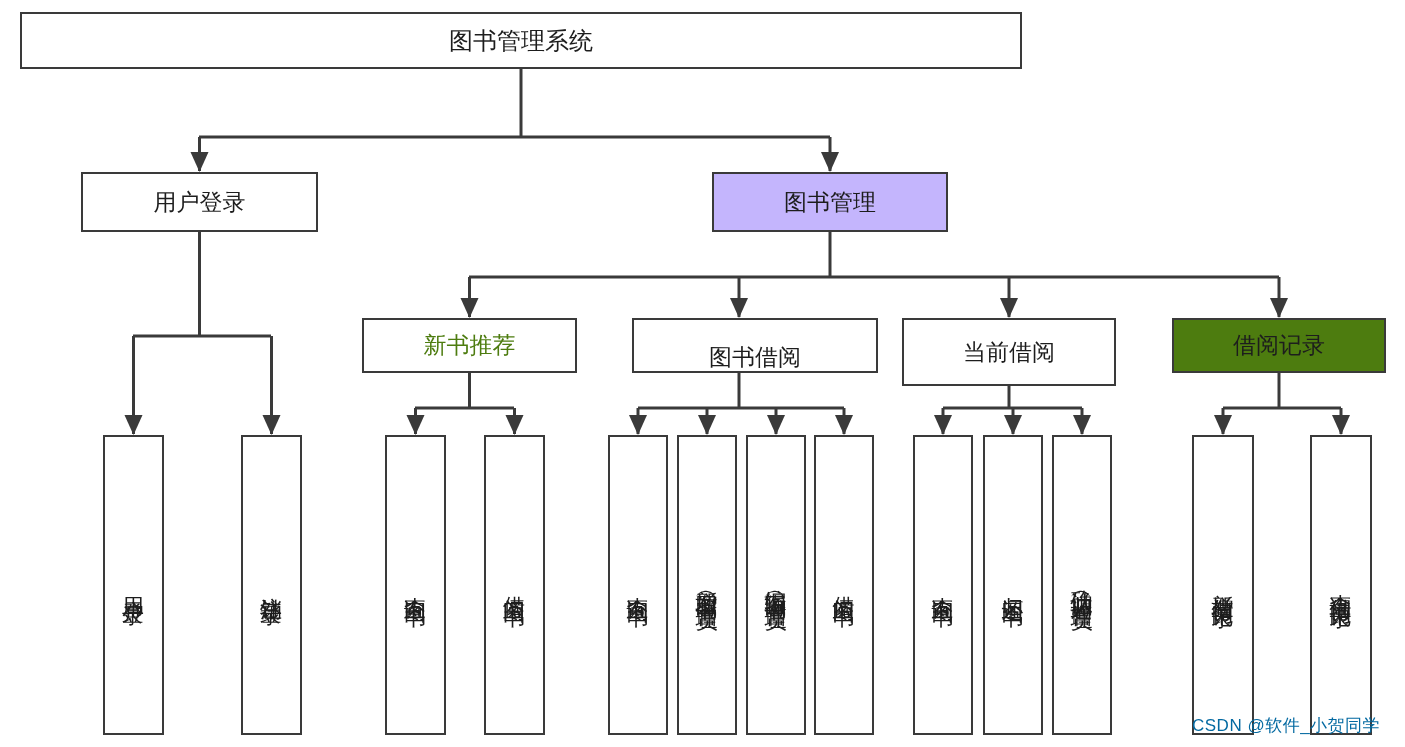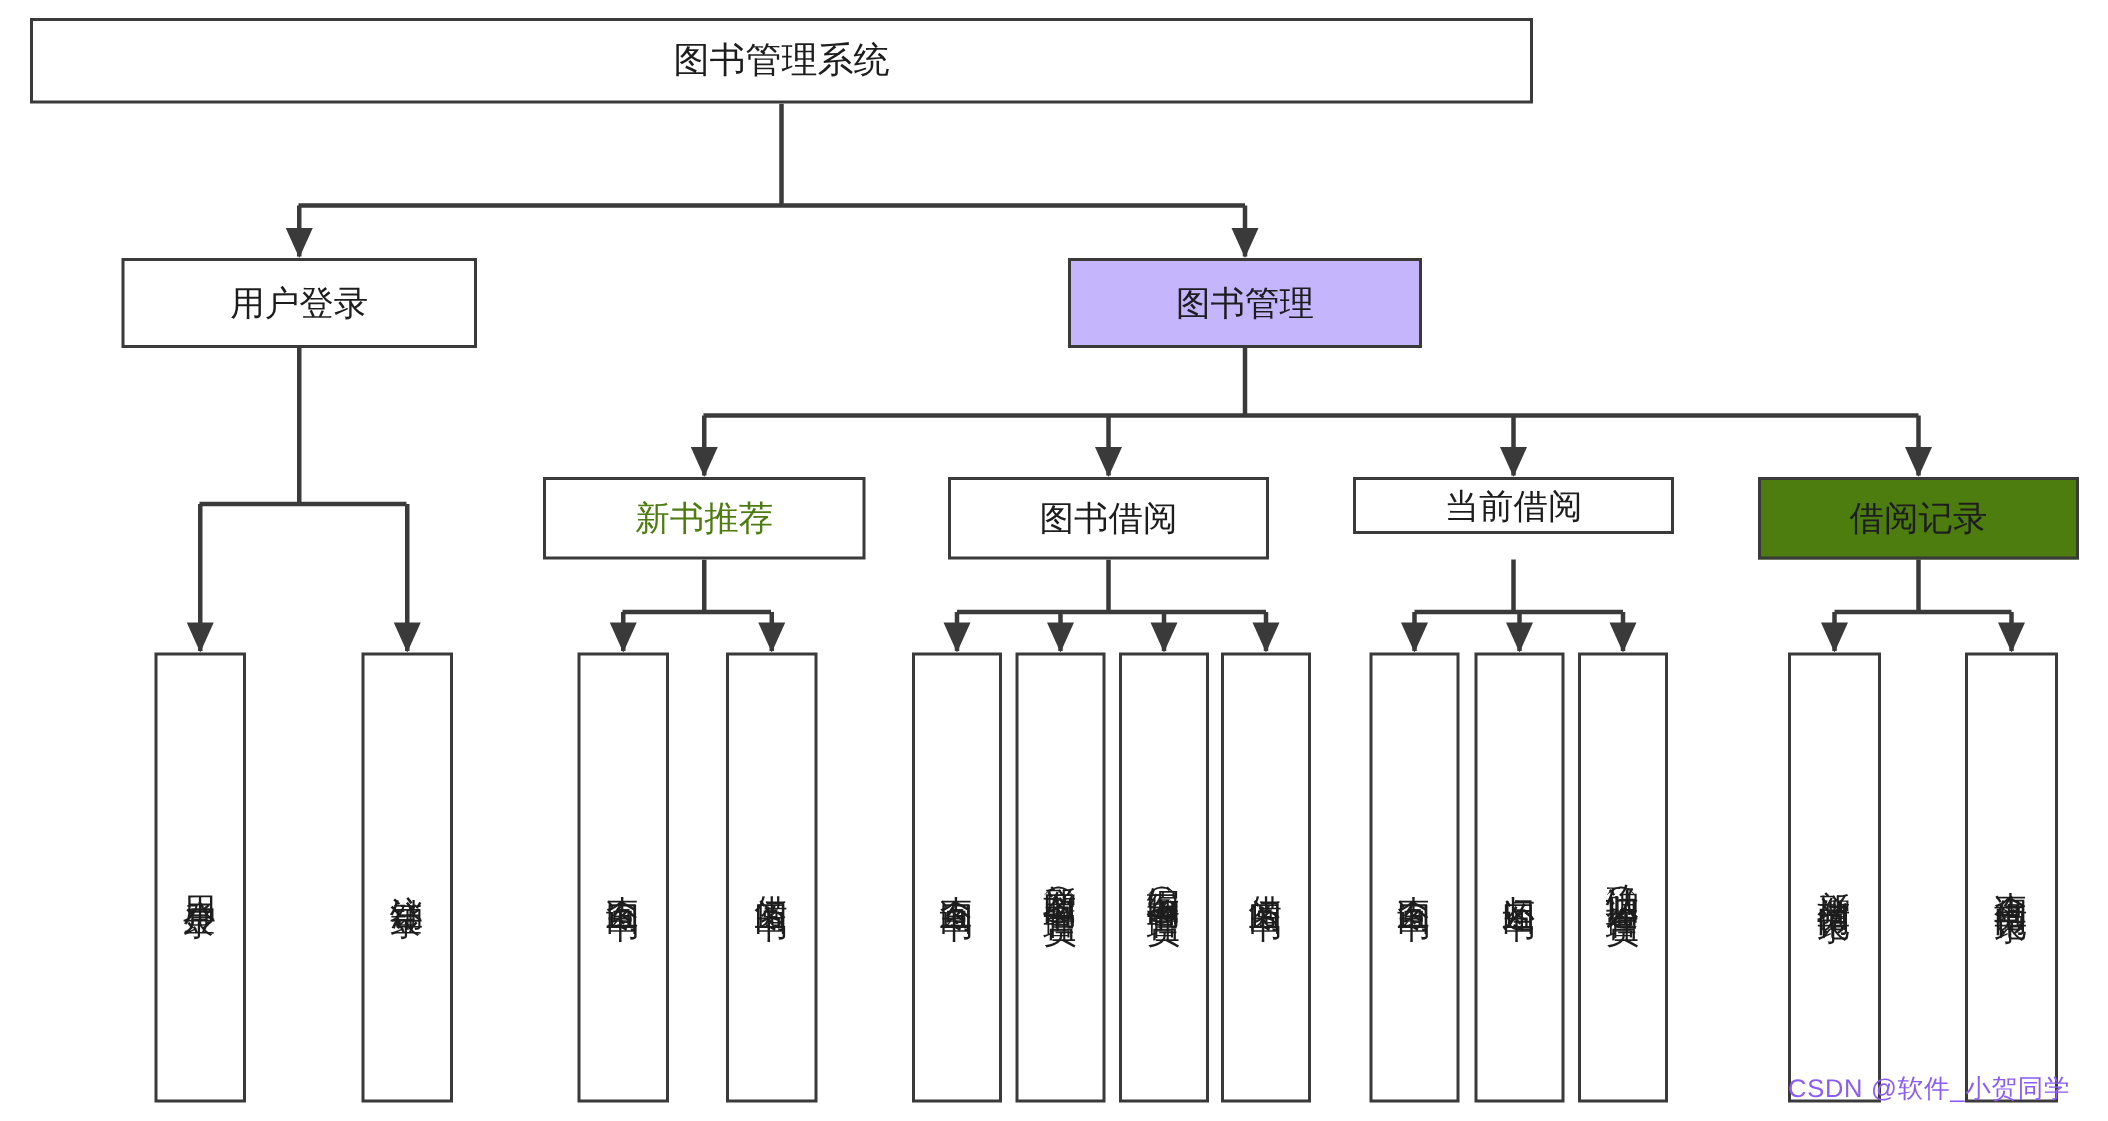--- a/index.html
+++ b/index.html
@@ -130,24 +130,24 @@
       </div>
       <div class="node horiz" style="left: 81px; top: 172px; width: 237px; height: 60px; border-color: rgb(58, 58, 58); background: rgb(255, 255, 255); color: rgb(29, 29, 29);">
         <span class="node-label">用户登录</span>
       </div>
       <div class="node horiz" style="left: 712px; top: 172px; width: 236px; height: 60px; border-color: rgb(58, 58, 58); background: #c4b5fd; color: rgb(29, 29, 29);">
         <span class="node-label">图书管理</span>
       </div>
       <div class="node horiz" style="left: 362px; top: 318px; width: 215px; height: 55px; border-color: rgb(58, 58, 58); background: rgb(255, 255, 255); color: #4d7c0f;">
         <span class="node-label">新书推荐</span>
       </div>
-      <div class="node horiz" style="left: 632px; top: 318px; width: 214px; height: 55px; border-color: rgb(58, 58, 58); background: rgb(255, 255, 255); color: rgb(29, 29, 29);">
+      <div class="node horiz" style="left: 632px; top: 318px; width: 246px; height: 55px; border-color: rgb(58, 58, 58); background: rgb(255, 255, 255); color: rgb(29, 29, 29); align-items: flex-end;">
         <span class="node-label">图书借阅</span>
       </div>
-      <div class="node horiz" style="left: 902px; top: 318px; width: 214px; height: 38px; border-color: rgb(58, 58, 58); background: rgb(255, 255, 255); color: rgb(29, 29, 29);">
+      <div class="node horiz" style="left: 902px; top: 318px; width: 214px; height: 68px; border-color: rgb(58, 58, 58); background: rgb(255, 255, 255); color: rgb(29, 29, 29);">
         <span class="node-label">当前借阅</span>
       </div>
       <div class="node horiz" style="left: 1172px; top: 318px; width: 214px; height: 55px; border-color: rgb(58, 58, 58); background: #4d7c0f; color: rgb(29, 29, 29);">
         <span class="node-label">借阅记录</span>
       </div>
       <div class="node vert" style="left: 103px; top: 435px; width: 61px; height: 300px; border-color: rgb(58, 58, 58); background: rgb(255, 255, 255); color: rgb(29, 29, 29);">
         <span class="node-label">用户登录</span>
       </div>
       <div class="node vert" style="left: 241px; top: 435px; width: 61px; height: 300px; border-color: rgb(58, 58, 58); background: rgb(255, 255, 255); color: rgb(29, 29, 29);">
         <span class="node-label">注销登录</span>
@@ -179,14 +179,14 @@
       <div class="node vert" style="left: 1052px; top: 435px; width: 60px; height: 300px; border-color: rgb(58, 58, 58); background: rgb(255, 255, 255); color: rgb(29, 29, 29);">
         <span class="node-label">确认归还（管理员）</span>
       </div>
       <div class="node vert" style="left: 1192px; top: 435px; width: 62px; height: 300px; border-color: rgb(58, 58, 58); background: rgb(255, 255, 255); color: rgb(29, 29, 29);">
         <span class="node-label">新增借阅记录</span>
       </div>
       <div class="node vert" style="left: 1310px; top: 435px; width: 62px; height: 300px; border-color: rgb(58, 58, 58); background: rgb(255, 255, 255); color: rgb(29, 29, 29);">
         <span class="node-label">查询借阅记录</span>
       </div>
     </div>
-  <div class="watermark" style="left: 1192px; top: 714px; color: #8b5cf6;">CSDN @软件_小贺同学</div>
+  <div class="watermark" style="left: 1192px; top: 714px; color: #0369a1;">CSDN @软件_小贺同学</div>
 </div>
 
 </body></html>

